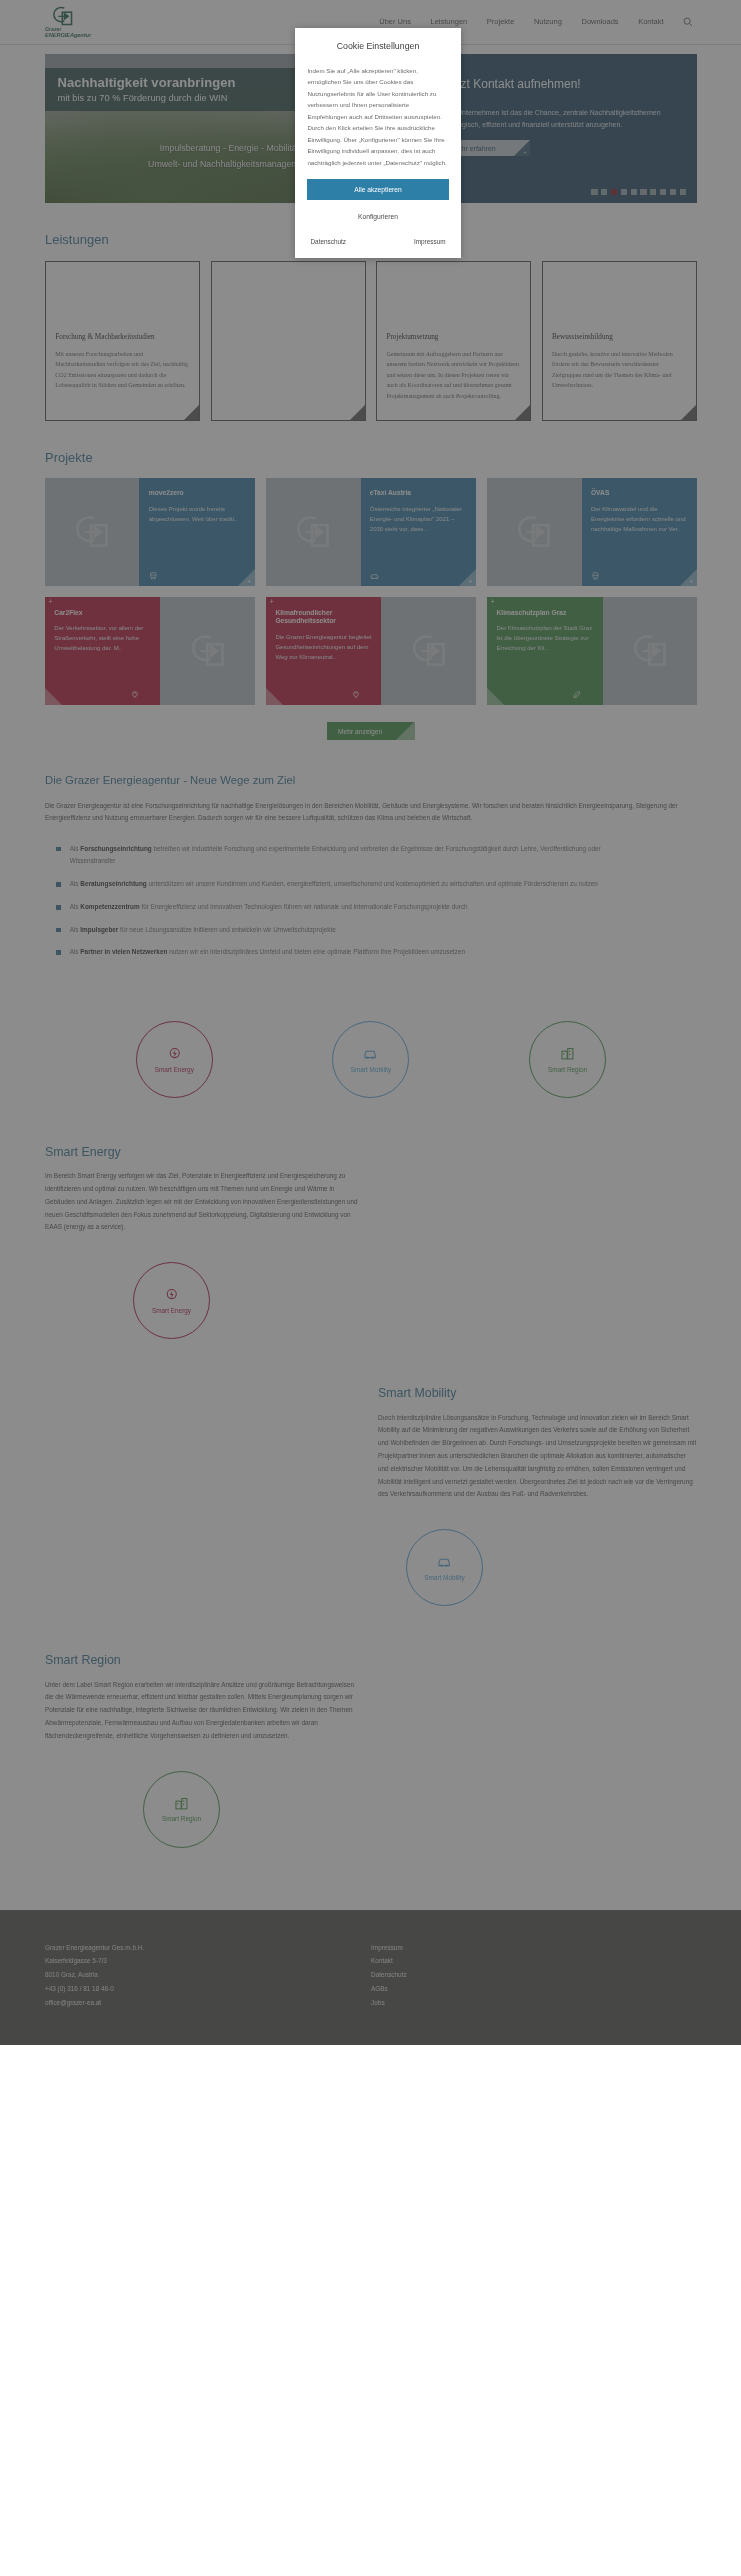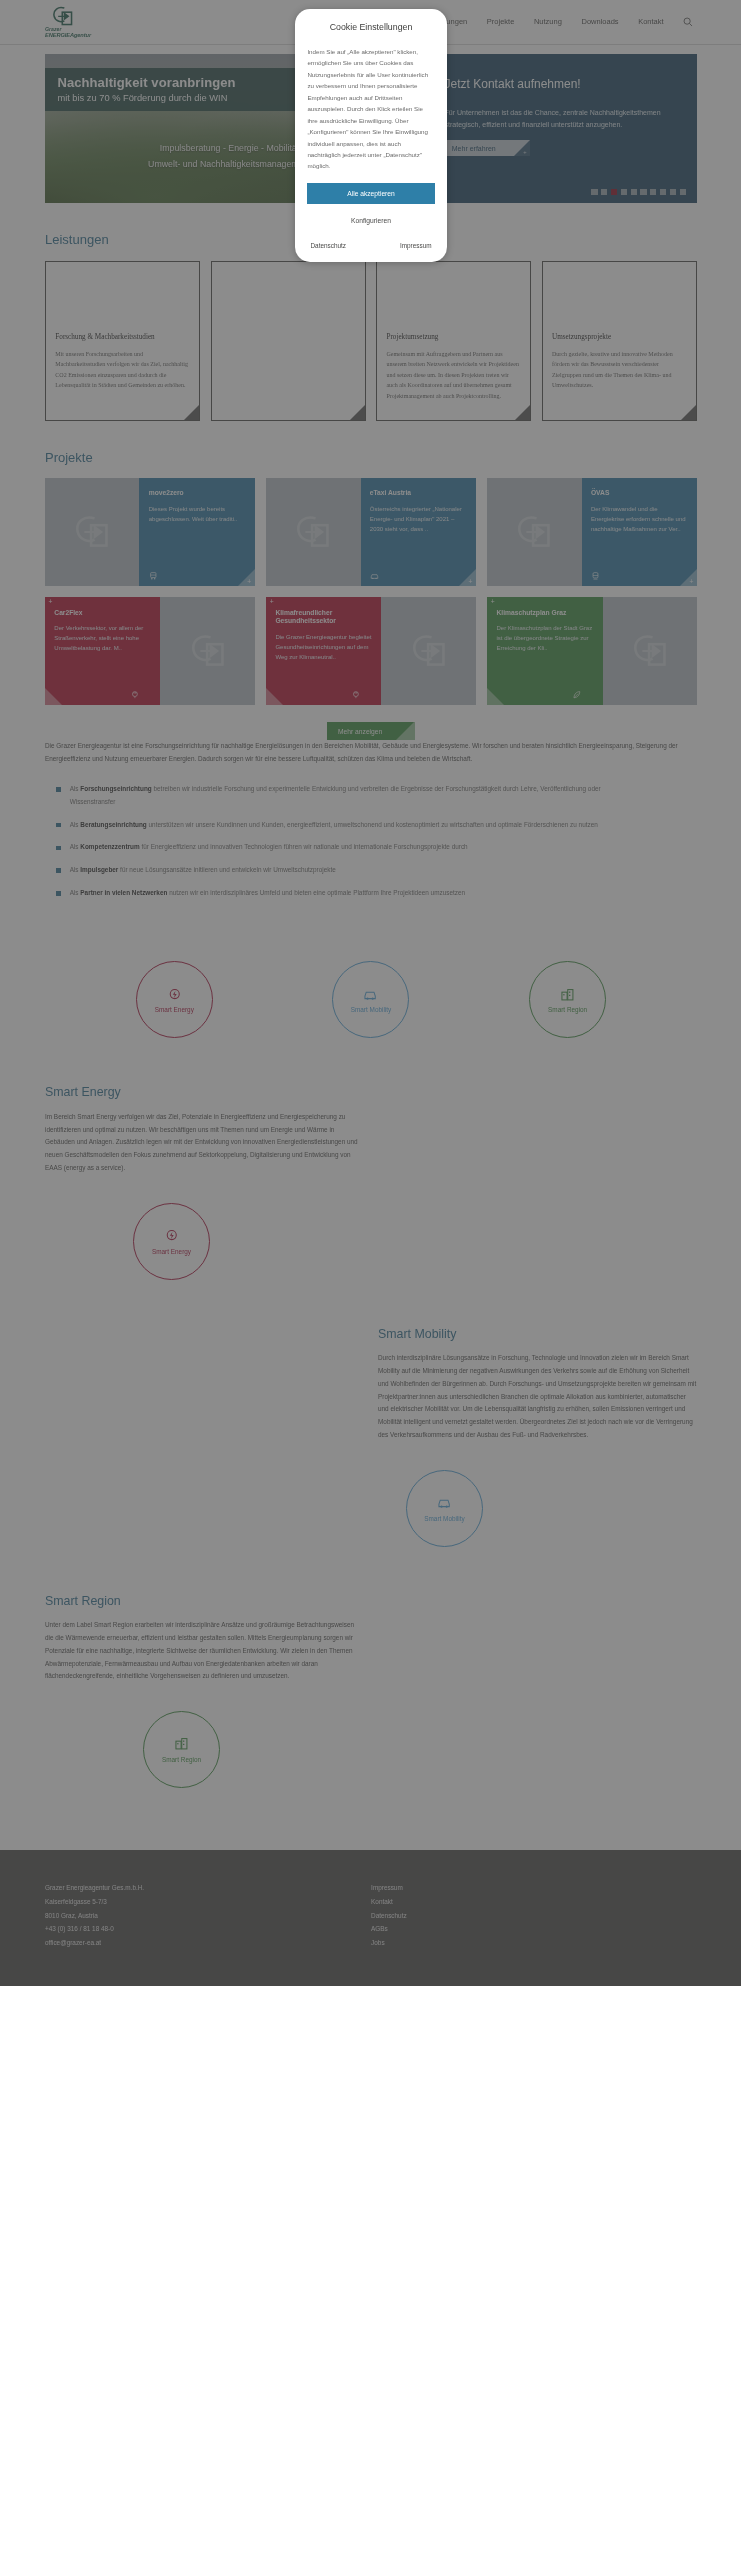--- a/index.html
+++ b/index.html
@@ -262,27 +262,26 @@
     display: block;
     color: #e4e4e3;
     font-size: 6.4px;
     line-height: 2.15;
     text-decoration: none;
   }
 
   
   .cookie-modal {
     position: absolute;
-    left: 295px; top: 9px;
-    width: 152px;
+    left: 295px; top: 28px;
+    width: 166px;
     background: #ffffff;
     z-index: 1000;
     padding: 13.4px 12.4px 13.4px 12.4px;
     box-shadow: 0 1px 7.2px rgba(0,0,0,.25);
-    border-radius: 15px;
   }
   .cookie-modal h3 { font-size: 8.8px; font-weight: 400; color: #3c3c3b; text-align: center; margin-bottom: 13.4px; }
   .cookie-modal p { font-size: 6.2px; line-height: 1.85; color: #6b6b6b; margin-bottom: 11.3px; }
   .cookie-accept {
     display: block; width: 100%;
     background: #2e7fa8; color: #fff;
     border: none; cursor: pointer; font-family: inherit;
     font-size: 6.7px; padding: 6.7px 0; margin-bottom: 11.3px;
   }
   .cookie-config {
@@ -383,21 +382,21 @@
         <div class="card-body">
           <h3>Projektumsetzung</h3>
           <p>Gemeinsam mit Auftraggebern und Partnern aus unserem breiten Netzwerk entwickeln wir Projektideen und setzen diese um. In diesen Projekten treten wir auch als Koordinatoren auf und übernehmen gesamt Projektmanagement ab auch Projektcontrolling.</p>
         </div>
         <span class="corner-tri"></span>
       </div>
 
       <div class="service-card">
         <div class="card-img"></div>
         <div class="card-body">
-          <h3>Umsetzungsprojekte</h3>
+          <h3>Bewusstseinsbildung</h3>
           <p>Durch gezielte, kreative und innovative Methoden fördern wir das Bewusstsein verschiedenster Zielgruppen rund um die Themen des Klima- und Umweltschutzes.</p>
         </div>
         <span class="corner-tri"></span>
       </div>
 
     </div>
   </section>
 
   <section class="section">
     <h2 class="section-title">Projekte</h2>
@@ -539,20 +538,21 @@
     </div>
 
     <div class="more-row">
       <button class="btn-green">
         <span>Mehr anzeigen</span>
       </button>
     </div>
   </section>
 
   <section class="section">
+    <h2 class="blue-head">Die Grazer Energieagentur - Neue Wege zum Ziel</h2>
     <p class="body-copy">Die Grazer Energieagentur ist eine Forschungseinrichtung für nachhaltige Energielösungen in den Bereichen Mobilität, Gebäude und Energiesysteme. Wir forschen und beraten hinsichtlich Energieeinsparung, Steigerung der Energieeffizienz und Nutzung erneuerbarer Energien. Dadurch sorgen wir für eine bessere Luftqualität, schützen das Klima und beleben die Wirtschaft.</p>
 
     <ul class="feature-list">
       <li>
         <span>Als </span><b>Forschungseinrichtung</b><span> betreiben wir industrielle Forschung und experimentelle Entwicklung und verbreiten die Ergebnisse der Forschungstätigkeit durch Lehre, Veröffentlichung oder Wissenstransfer</span>
       </li>
       <li>
         <span>Als </span><b>Beratungseinrichtung</b><span> unterstützen wir unsere Kundinnen und Kunden, energieeffizient, umweltschonend und kostenoptimiert zu wirtschaften und optimale Förderschienen zu nutzen</span>
       </li>
       <li>

